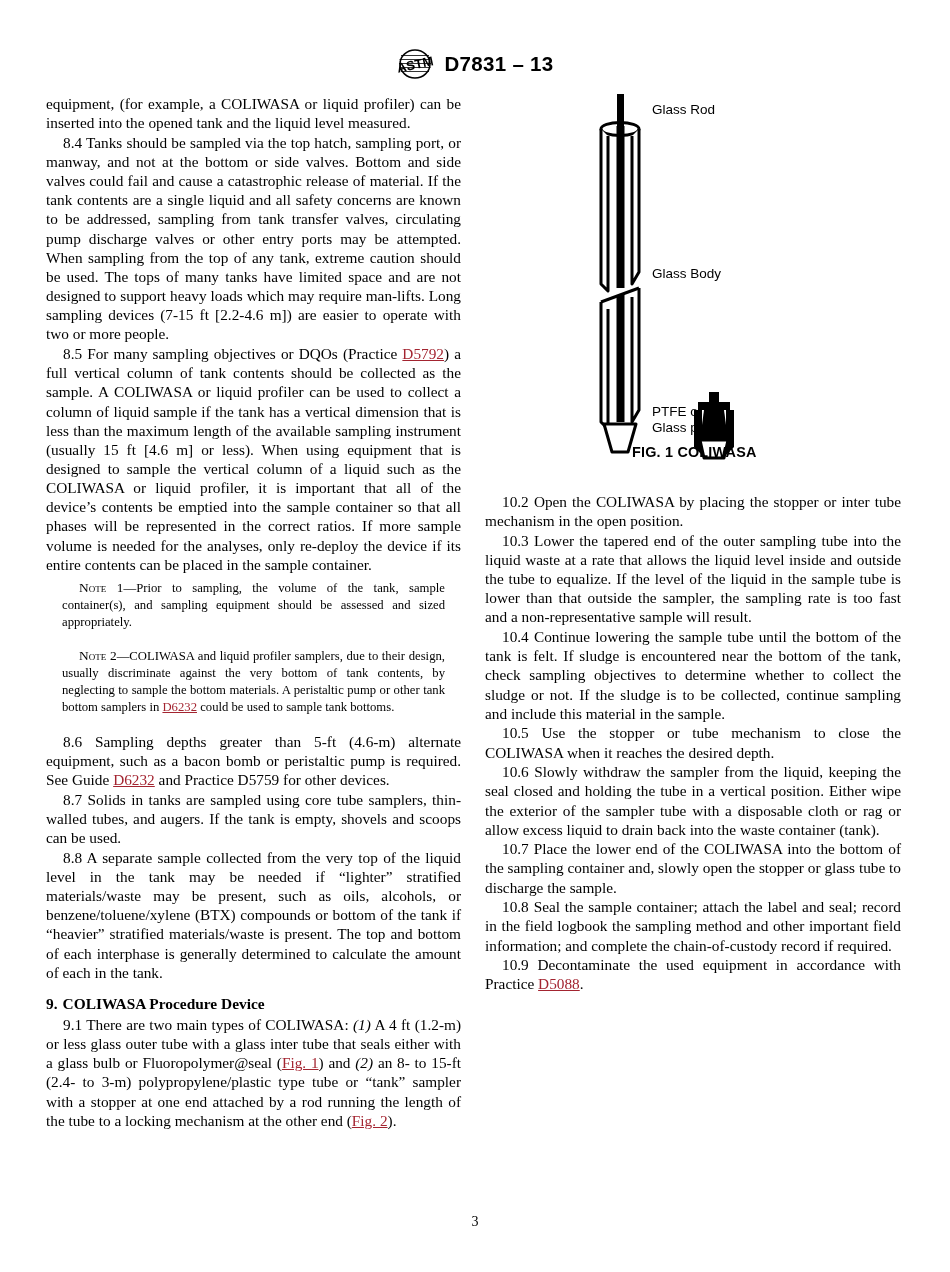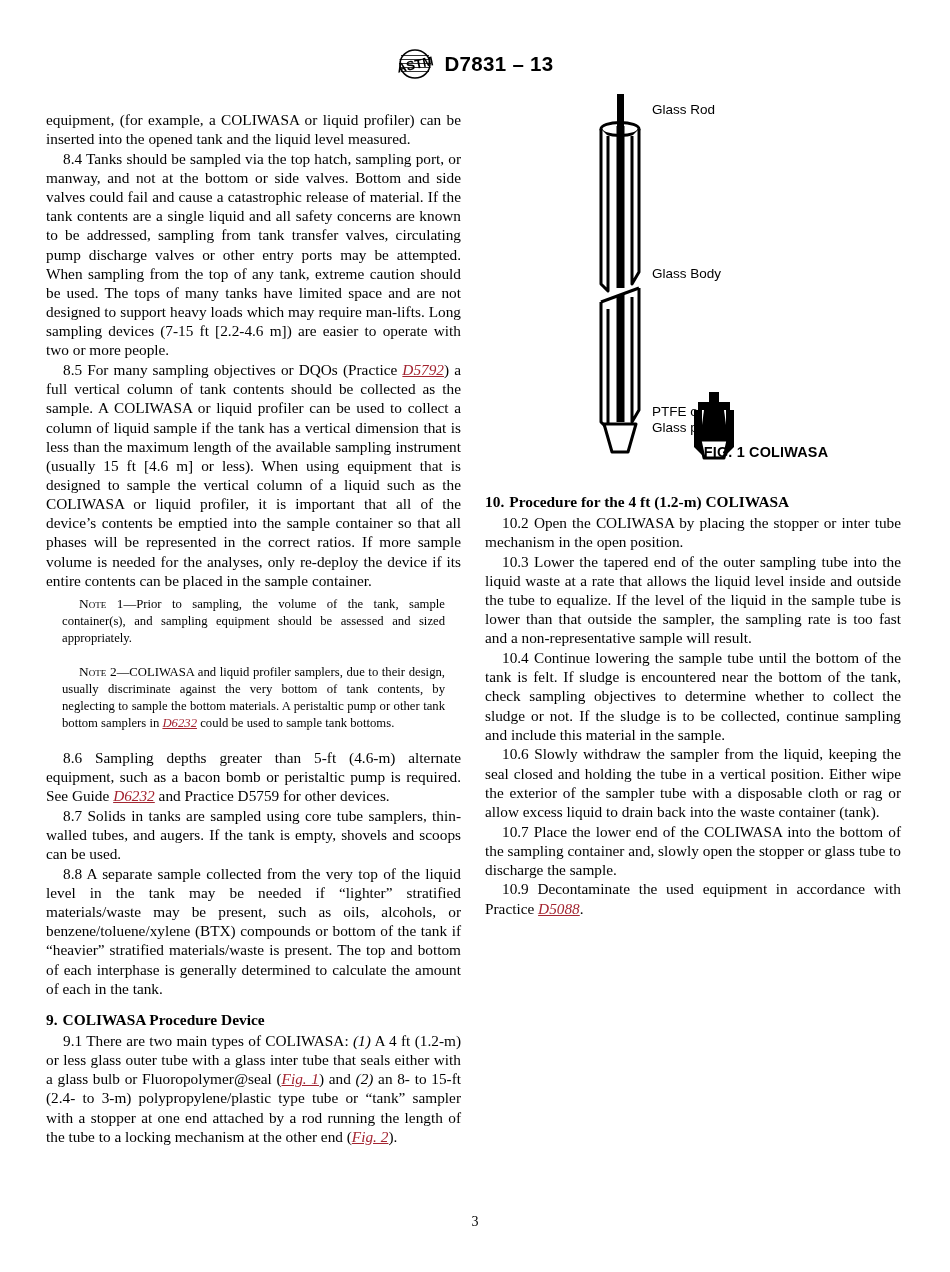--- a/index.html
+++ b/index.html
@@ -59,21 +59,20 @@
     margin: 0 0 0.5px 0;
     font-size: 15.3px;
     line-height: 19.15px;
     text-align: justify;
     text-justify: inter-word;
     text-indent: 17px;
     hyphens: none;
   }
   p.body-par.cont {
     text-indent: 0;
-    margin-top: 16px;
   }
   p.note-par {
     margin: 16px;
     font-size: 12.7px;
     line-height: 17px;
     text-align: justify;
     text-indent: 17px;
   }
   .note-label {
     font-variant: small-caps;
@@ -85,21 +84,20 @@
     font-weight: bold;
     line-height: 20px;
     text-align: left;
   }
   h3.section-head .num {
     margin-right: 5px;
   }
   .gap-before { margin-top: 7.5px; }
   .ref-link {
     color: #a32430;
-    font-style: italic;
   }
   .ital { font-style: italic; }
 
   
   .figure-block {
     position: absolute;
     left: 568px;
     top: 92px;
     width: 300px;
     height: 375px;
@@ -107,21 +105,21 @@
   .figure-svg { display: block; }
   .figure-caption {
     position: absolute;
     left: 600px;
     top: 444px;
     width: 300px;
     font-family: "Liberation Sans", sans-serif;
     font-size: 14.4px;
     font-weight: bold;
     letter-spacing: 0.2px;
-    text-align: center;
+    text-align: left;
     padding-left: 32px;
     box-sizing: border-box;
   }
 
   
   .page-number {
     position: absolute;
     left: 0;
     top: 1214px;
     width: 950px;
@@ -222,28 +220,27 @@
     <text x="84" y="324" font-family="Liberation Sans, sans-serif" font-size="13.5" fill="#000">PTFE or</text>
     <text x="84" y="340" font-family="Liberation Sans, sans-serif" font-size="13.5" fill="#000">Glass plug</text>
   </svg>
 </div>
 
 <div class="figure-caption">FIG. 1 COLIWASA</div>
 
 <div class="col-right">
   <div style="height:398px;"></div>
 
-  <h3 class="section-head" style="margin-top:0;">
-    <span class="num">10.</span><span>Procedure for the 4 ft (1.2-m) COLIWASA</span>
-  </h3>
 
   <p class="body-par gap-before">10.2 Open the COLIWASA by placing the stopper or inter tube mechanism in the open position.</p>
   <p class="body-par gap-before">10.3 Lower the tapered end of the outer sampling tube into the liquid waste at a rate that allows the liquid level inside and outside the tube to equalize. If the level of the liquid in the sample tube is lower than that outside the sampler, the sampling rate is too fast and a non-representative sample will result.</p>
   <p class="body-par gap-before">10.4 Continue lowering the sample tube until the bottom of the tank is felt. If sludge is encountered near the bottom of the tank, check sampling objectives to determine whether to collect the sludge or not. If the sludge is to be collected, continue sampling and include this material in the sample.</p>
+  <p class="body-par gap-before">10.5 Use the stopper or tube mechanism to close the COLIWASA when it reaches the desired depth.</p>
   <p class="body-par gap-before">10.6 Slowly withdraw the sampler from the liquid, keeping the seal closed and holding the tube in a vertical position. Either wipe the exterior of the sampler tube with a disposable cloth or rag or allow excess liquid to drain back into the waste container (tank).</p>
   <p class="body-par gap-before">10.7 Place the lower end of the COLIWASA into the bottom of the sampling container and, slowly open the stopper or glass tube to discharge the sample.</p>
+  <p class="body-par gap-before">10.8 Seal the sample container; attach the label and seal; record in the field logbook the sampling method and other important field information; and complete the chain-of-custody record if required.</p>
 
   <p class="body-par gap-before">
     <span>10.9 Decontaminate the used equipment in accordance with Practice </span><a class="ref-link" href="#">D5088</a><span>.</span>
   </p>
 </div>
 
 <div class="page-number">3</div>
 
 </body></html>

